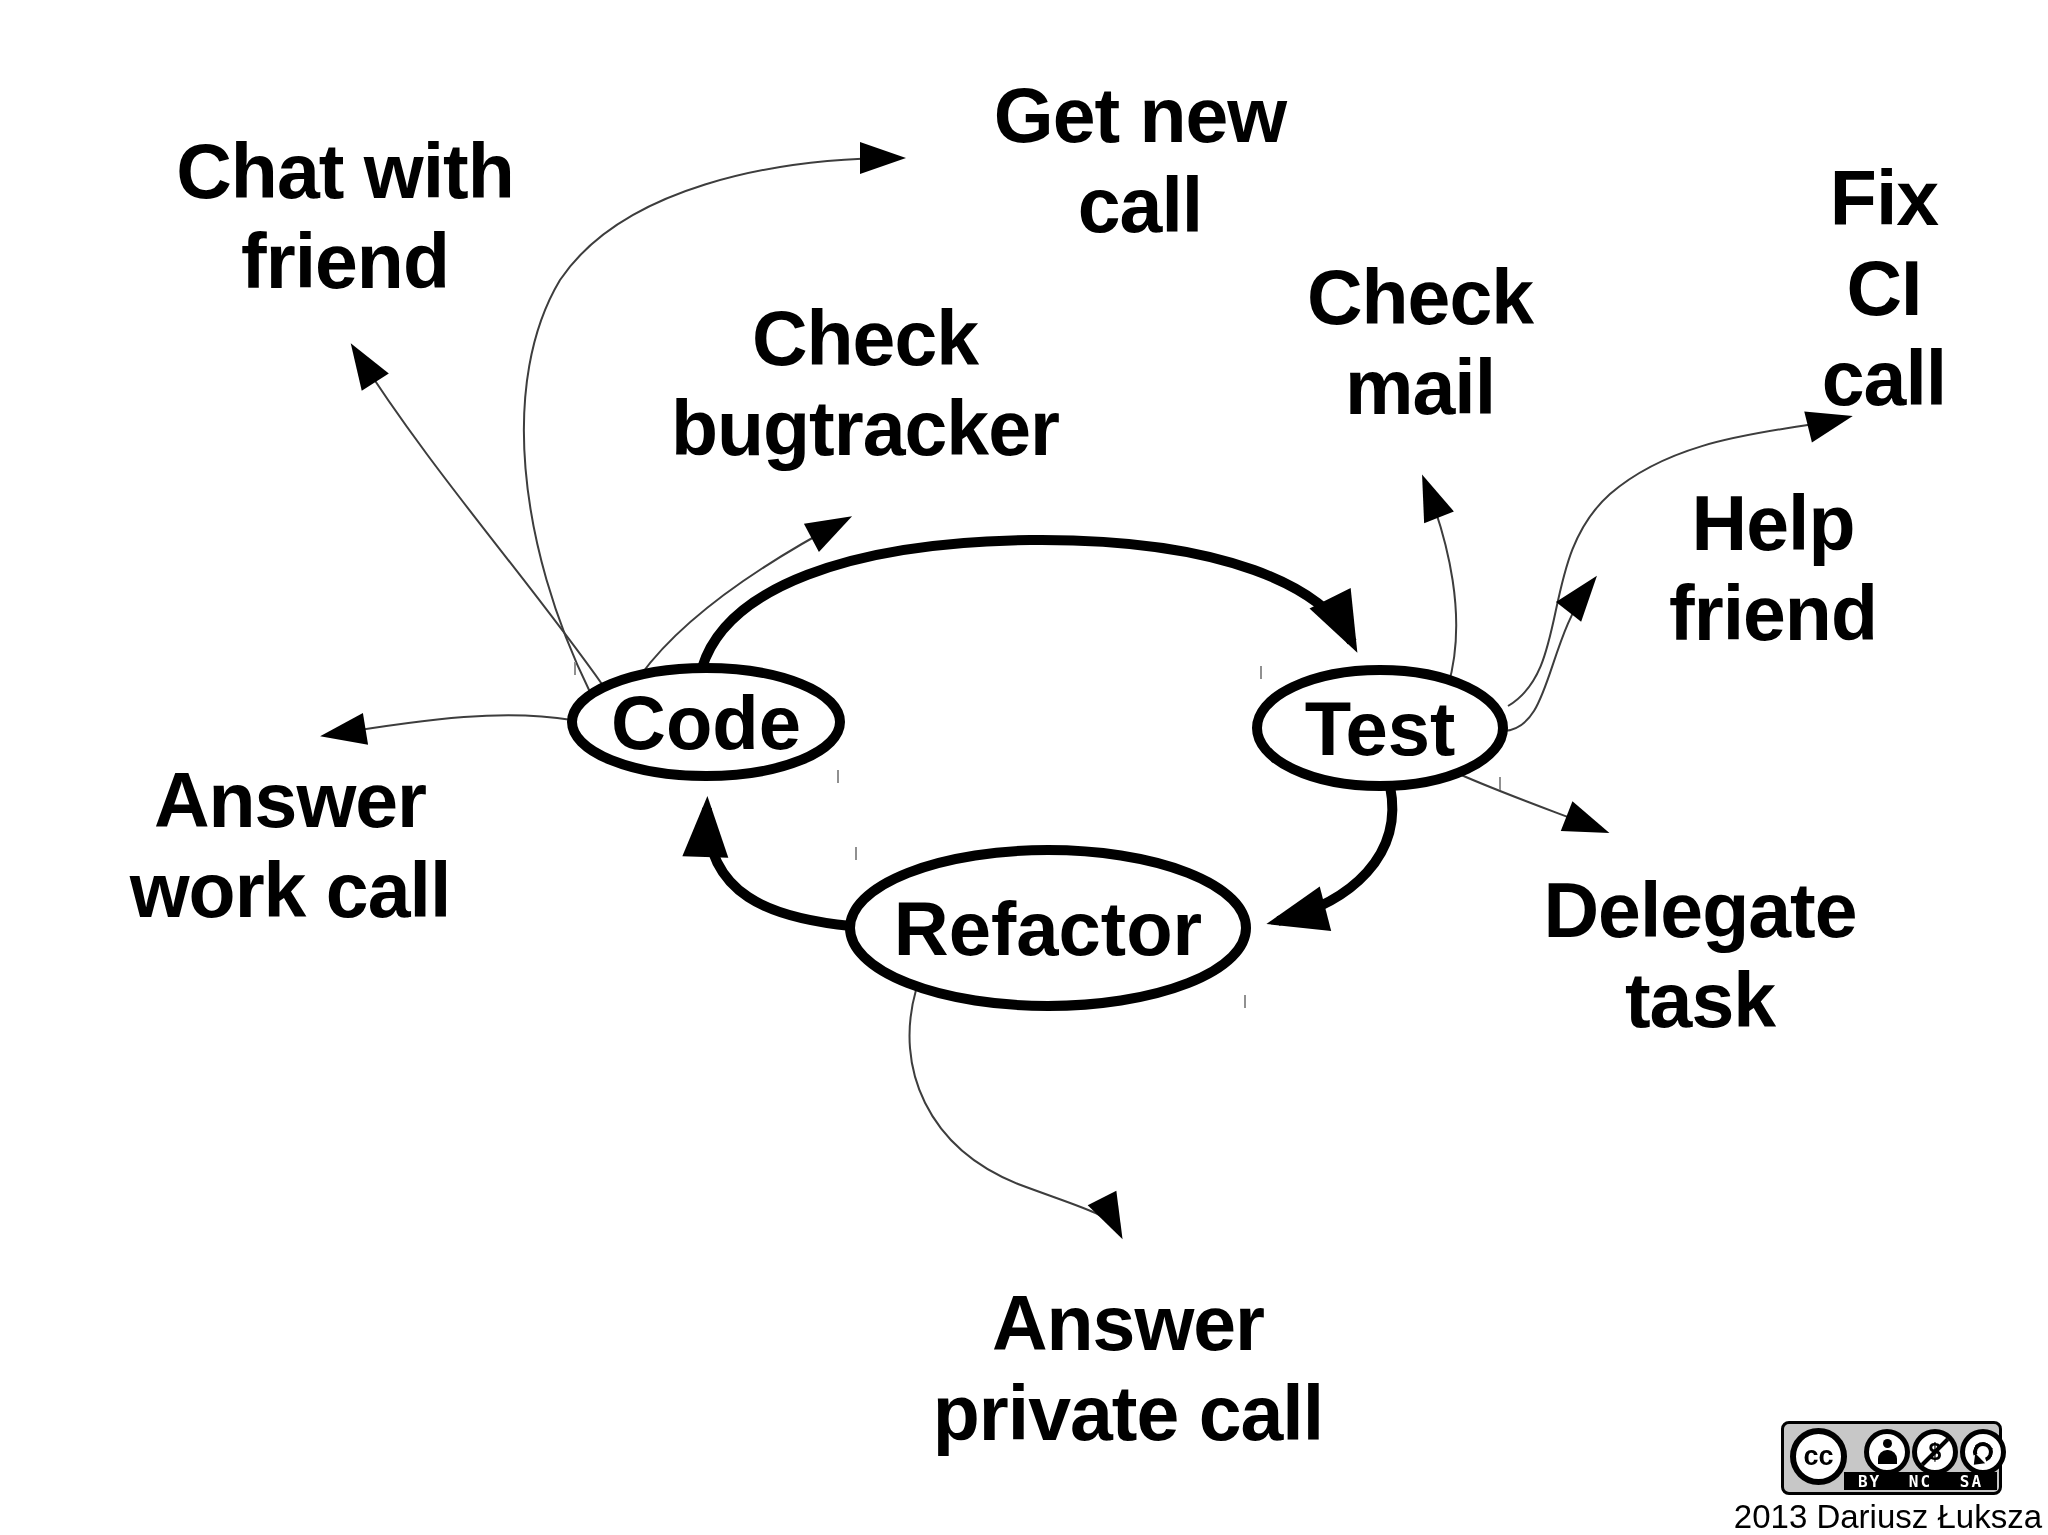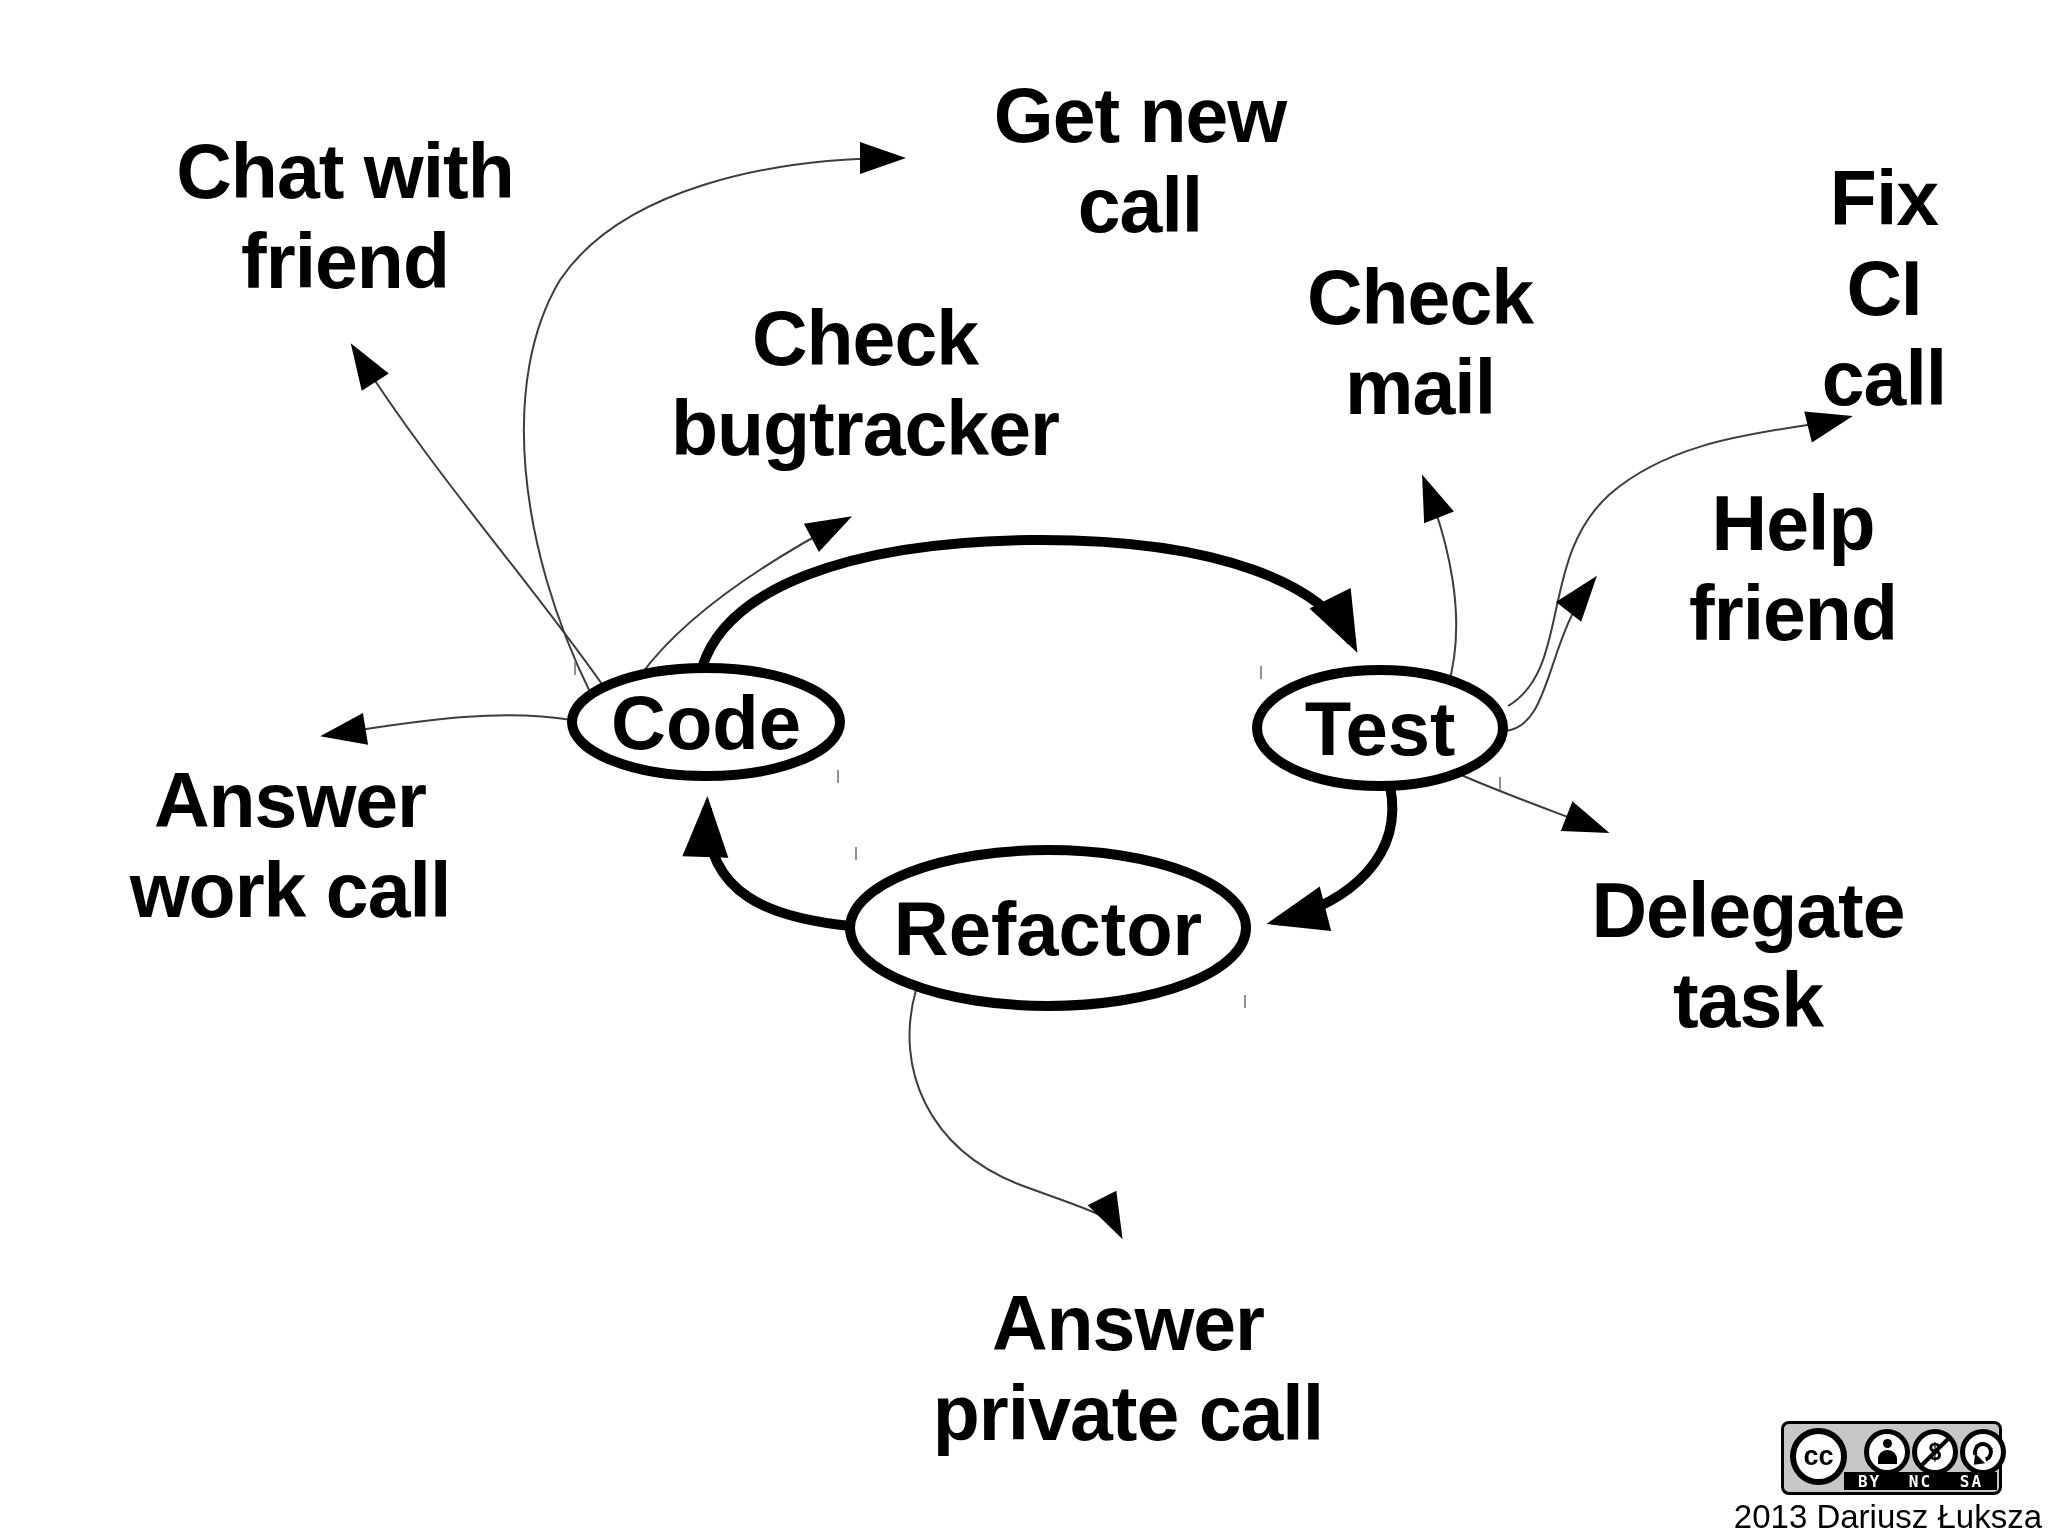--- a/index.html
+++ b/index.html
@@ -16,23 +16,23 @@
   .lbl{
     position:absolute;transform:translate(-50%,-50%);
     font-weight:bold;font-size:77px;line-height:1.17;color:#000000;
     text-align:center;white-space:pre-line;letter-spacing:-1px;
   }
   #lbl-chat{left:345px;top:216px;}
   #lbl-get{left:1140px;top:160px;}
   #lbl-bug{left:865px;top:383px;}
   #lbl-mail{left:1420px;top:342px;}
   #lbl-fix{left:1884px;top:288px;}
-  #lbl-help{left:1773px;top:568px;margin-left:20px;}
+  #lbl-help{left:1773px;top:568px;}
   #lbl-work{left:290px;top:845px;}
-  #lbl-delegate{left:1748px;top:955px;}
+  #lbl-delegate{left:1700px;top:955px;}
   #lbl-private{left:1128px;top:1368px;}
 
   
   #badge{
     position:absolute;left:1781px;top:1421px;width:221px;height:74px;
     background:#c7c7c7;border:3px solid #000;border-radius:8px;box-sizing:border-box;
   }
   .cc-circle{
     position:absolute;left:6px;top:4px;width:45px;height:45px;border:6px solid #000;
     border-radius:50%;background:#fff;display:flex;align-items:center;justify-content:center;

